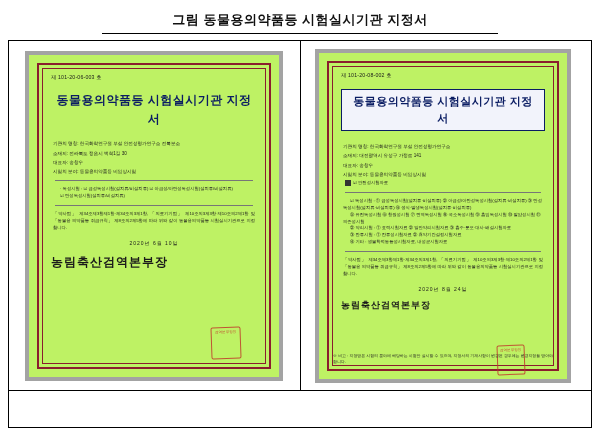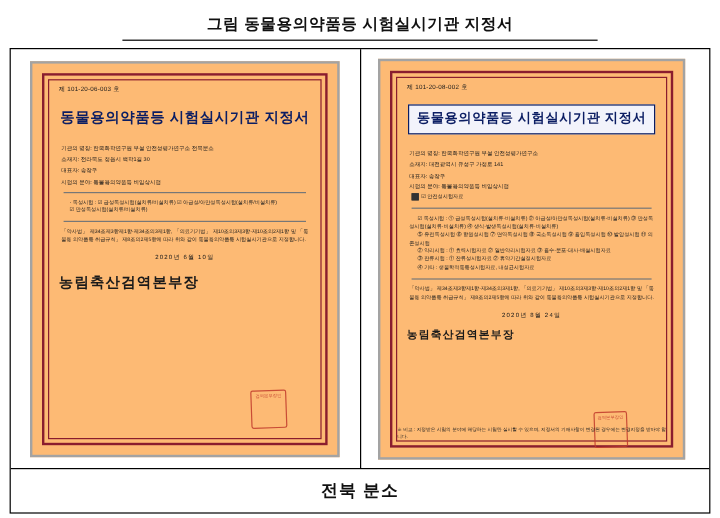--- a/index.html
+++ b/index.html
@@ -44,22 +44,22 @@
   }
   .cell + .cell{border-left:1.5px solid #000;}
   .label-cell{
     display:flex;align-items:center;justify-content:center;
     font-size:14px;font-weight:bold;letter-spacing:1px;
   }
 
   
   .scan{
     position:absolute;
-    background:#fdba74;
-    border:2px solid #a3a3a3;
+    background:#bef264;
+    border:4px solid #a3a3a3;
     box-sizing:border-box;
     overflow:hidden;
   }
   .scan.left{left:16px;top:10px;width:258px;height:330px;}
   .scan.right{left:14px;top:8px;width:256px;height:334px;}
 
   .frame{
     position:absolute;inset:8px;
     border:2px solid #8a1d2e;
     box-sizing:border-box;
@@ -190,17 +190,16 @@
             <div class="issuer small">농림축산검역본부장</div>
           </div>
           <div class="seal r">검역본부장인</div>
           <div class="footer-note">※ 비고 : 지정받은 시험의 분야에 해당하는 시험만 실시할 수 있으며, 지정서의 기재사항이 변경된 경우에는 변경지정을 받아야 합니다.</div>
         </div>
       </div>
 
     </div>
 
     <div class="tbl-row labels">
-      <div class="cell label-cell">전북 분소</div>
     </div>
 
   </div>
 </div>
 
 </body></html>

